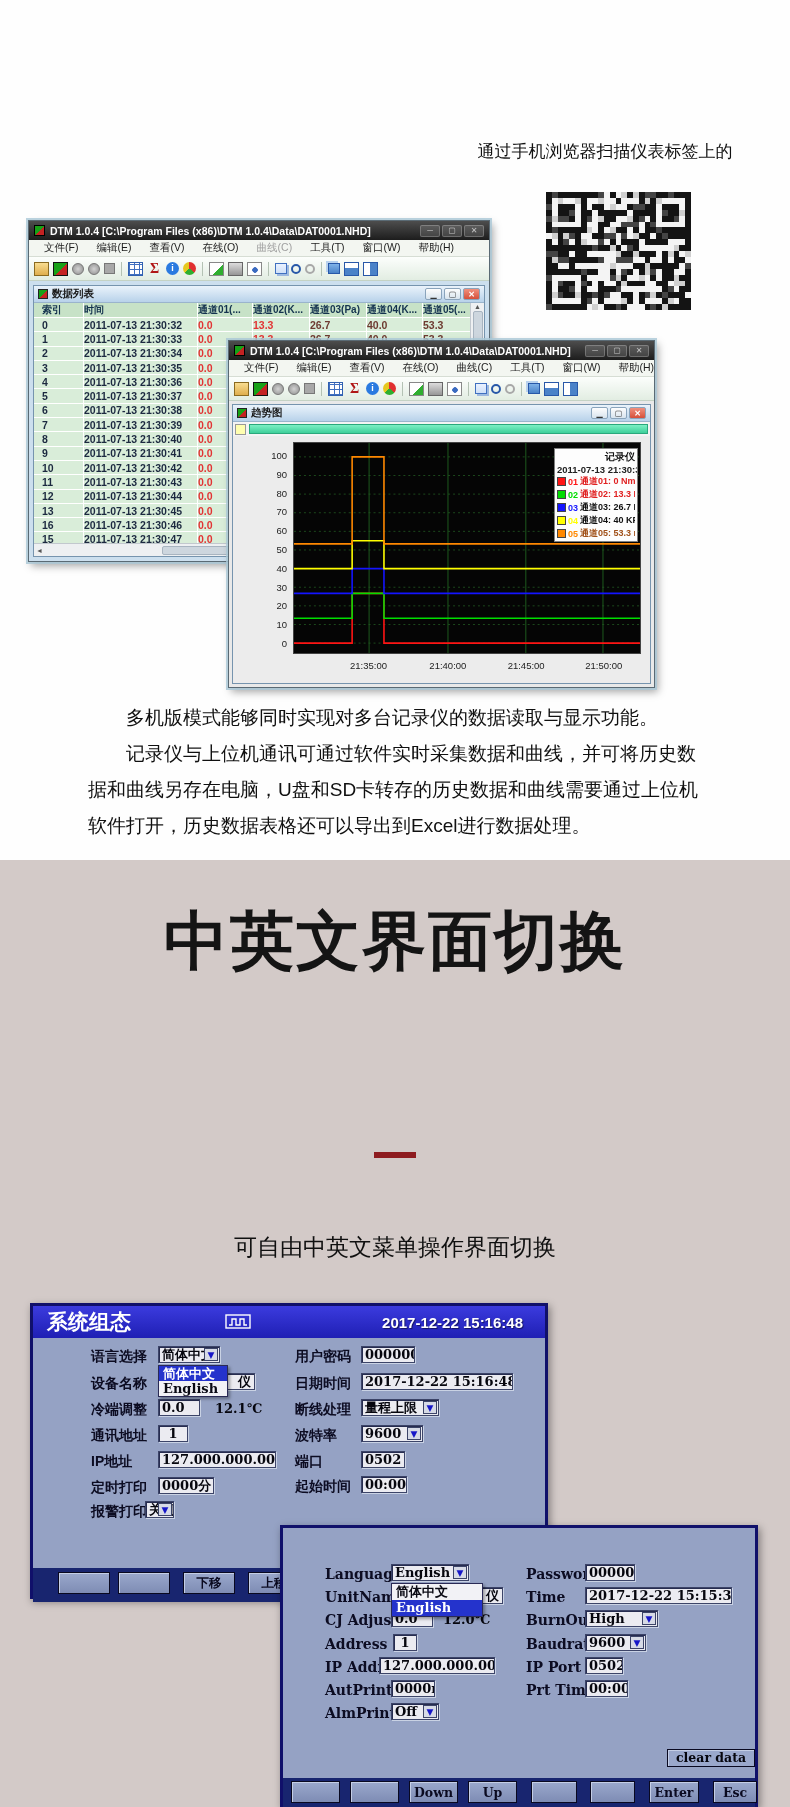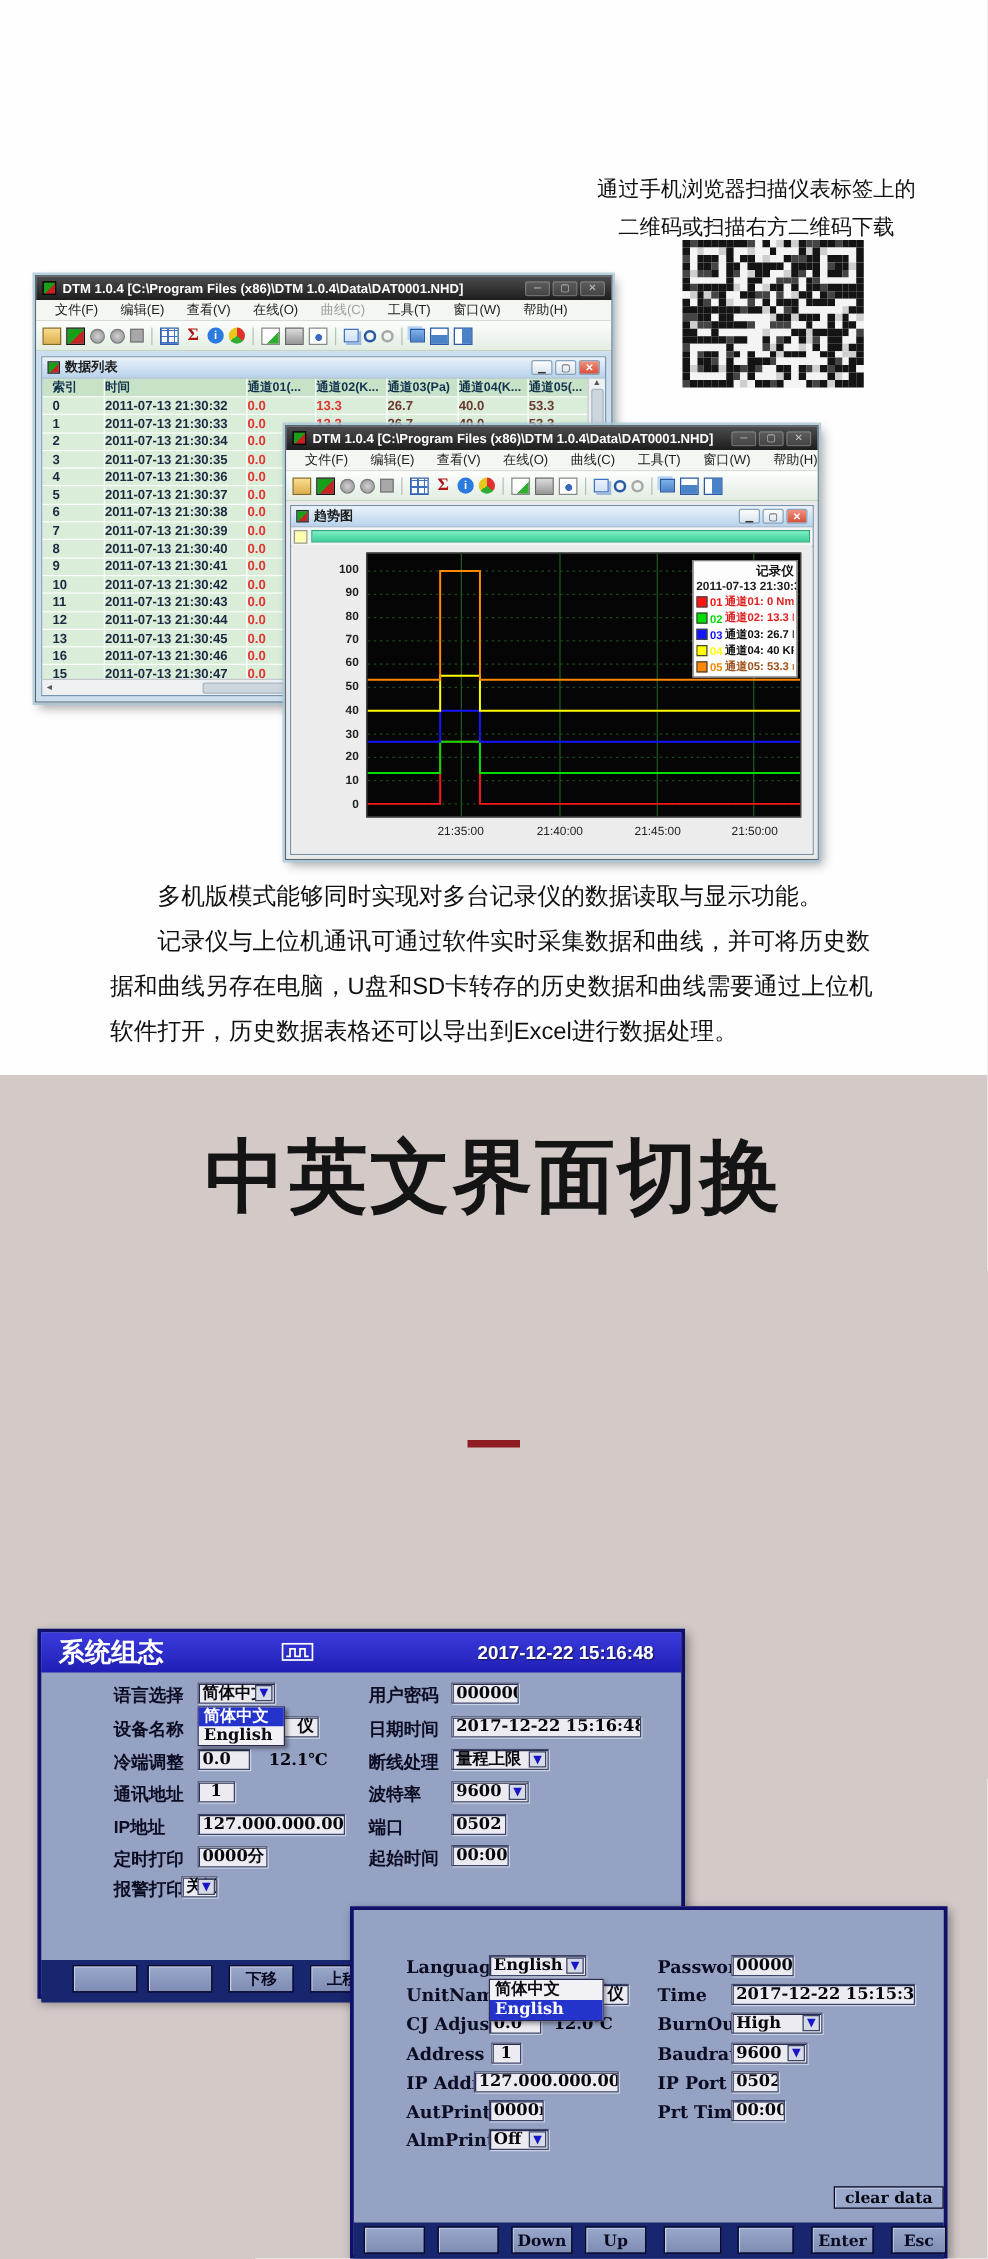--- a/index.html
+++ b/index.html
@@ -81,21 +81,21 @@
   .hscroll .thumb { height:9px; flex:0 0 180px; background:#cdd6de; border:1px solid #a8b4c0; border-radius:2px; }
 
   
   .client2 { position:absolute; top:60px; left:0; right:0; bottom:0; background:#e9e9e9; }
   .child2 { position:absolute; inset:3px; background:#ececec; border:1px solid #7694ae; }
   .strip { height:14px; display:flex; align-items:center; gap:3px; padding:1px 2px; background:#f4f4f4; }
   .strip .ysq { width:11px; height:11px; background:#ffffb0; border:1px solid #999; }
   .strip .gbar { height:10px; flex:1; background:linear-gradient(#7df0c4,#3ecf9a); border:1px solid #2aa87c; }
   .chartarea { position:absolute; left:0; right:0; top:33px; bottom:0; background:#ececec; }
   .plot { position:absolute; left:60px; top:4px; width:348px; height:212px; background:#050505; border:1px solid #444; }
-  .ylab { position:absolute; width:54px; text-align:right; font-size:9.5px; font-weight:bold; color:#222; }
+  .ylab { position:absolute; width:54px; text-align:right; font-size:9.5px; font-weight:normal; color:#222; }
   .xlab { position:absolute; top:222px; width:60px; text-align:center; font-size:9.5px; color:#222; }
   .legend { position:absolute; top:10px; left:321px; width:84px; background:#fdfdfd; border:1px solid #808080;
     padding:1px 2px; overflow:hidden; }
   .legend .lt { font-size:10px; font-weight:bold; color:#111; text-align:right; white-space:nowrap; }
   .legend .ld { font-size:9.5px; font-weight:bold; color:#222; text-align:right; white-space:nowrap; }
   .lrow { display:flex; align-items:center; gap:2px; height:13px; white-space:nowrap; overflow:hidden; }
   .lrow .sq { width:9px; height:9px; border:1px solid #444; flex:none; }
   .lrow .lid { font-size:9px; font-weight:bold; flex:none; }
   .lrow .ltx { font-size:9px; font-weight:bold; }
 
@@ -139,21 +139,20 @@
   .clear-btn { position:absolute; height:18px; background:#9aa8cc; border:1px solid #090920;
     box-shadow:inset 1px 1px 0 #c4cee6; font-family:"DejaVu Serif","Liberation Serif",serif;
     font-size:12.5px; font-weight:bold; color:#06060e; text-align:center; line-height:16px; }
 </style>
 </head>
 <body>
 
 <div class="page">
 
   <div class="qr-cap" style="top:140px;">通过手机浏览器扫描仪表标签上的</div>
-  <div class="qr-cap" style="top:170px;">二维码或扫描右方二维码下载</div>
   <div class="qr-box" id="qr">
       <i style="background: rgb(20, 20, 20);"></i>
       <i style="background: rgb(68, 68, 68);"></i>
       <i style="background: rgb(20, 20, 20);"></i>
       <i style="background: rgb(20, 20, 20);"></i>
       <i style="background: rgb(20, 20, 20);"></i>
       <i style="background: rgb(20, 20, 20);"></i>
       <i style="background: rgb(20, 20, 20);"></i>
       <i style="background: rgb(20, 20, 20);"></i>
       <i style="background: rgb(20, 20, 20);"></i>
@@ -1006,20 +1005,21 @@
   </div>
 
   <div class="desc">
     <p>多机版模式能够同时实现对多台记录仪的数据读取与显示功能。</p>
     <p>记录仪与上位机通讯可通过软件实时采集数据和曲线，并可将历史数据和曲线另存在电脑，U盘和SD卡转存的历史数据和曲线需要通过上位机软件打开，历史数据表格还可以导出到Excel进行数据处理。</p>
   </div>
 
   <div class="sec2-bg"></div>
   <h2 class="sec2-title">中英文界面切换</h2>
   <div class="divider"></div>
+  <div class="sec2-sub">可自由中英文菜单操作界面切换</div>
 
   <div class="screen" id="screen1" style="left:30px; top:1303px; width:518px; height:296px; z-index:3;">
     <div class="scr-header">
       <span class="scr-title" style="font-size:21px;">系统组态</span>
       <svg class="scr-wave" style="left:192px;" width="26" height="15" viewBox="0 0 26 15">
         <rect x="1" y="1" width="24" height="13" fill="none" stroke="#fff" stroke-width="1.4"></rect>
         <path d="M4 11 h3 V5 h4 v6 h4 V5 h4 v6 h3" fill="none" stroke="#fff" stroke-width="1.4"></path>
       </svg>
       <span class="scr-dt">2017-12-22 15:16:48</span>
     </div>

